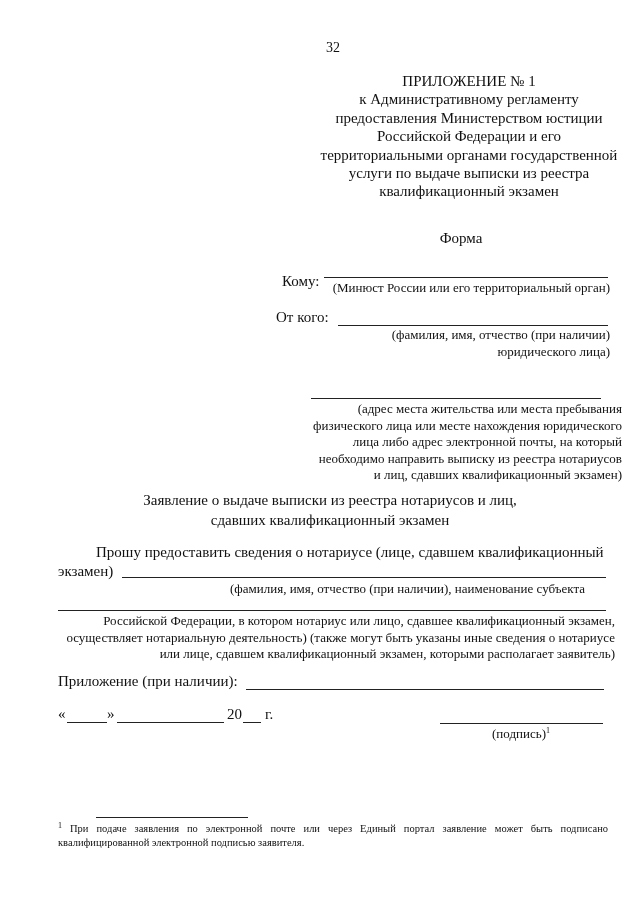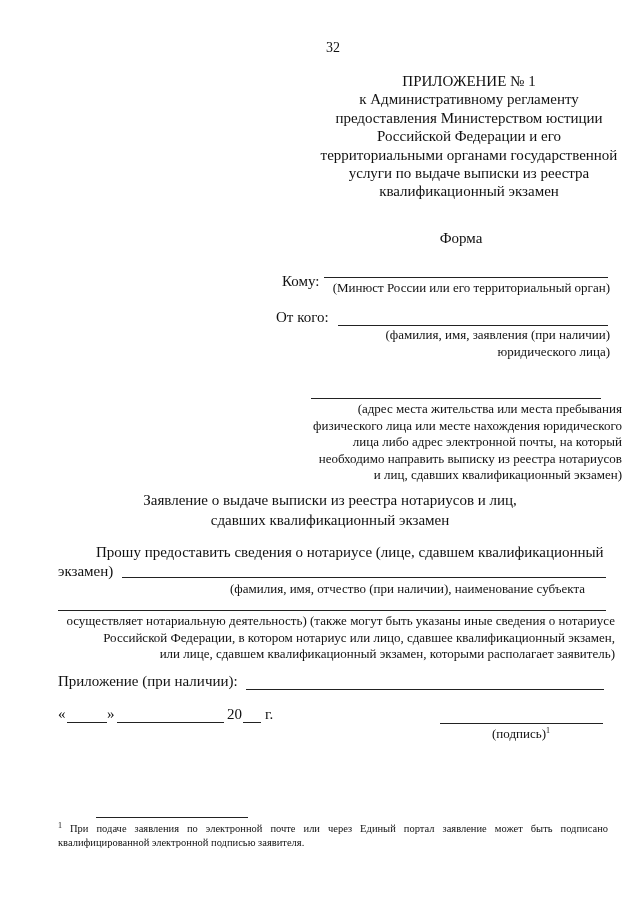--- a/index.html
+++ b/index.html
@@ -41,21 +41,21 @@
 
 <div class="abs lbl" style="left:282px; top:261px;margin-top:12px;">Кому:</div>
 <div class="abs" style="left:330px; top:262px; width:278px; height:14px;"></div>
 <div class="line" style="left:324px; top:277px; width:284px;"></div>
 <div class="abs hint" style="left:330px; width:280px; top:280px;">(Минюст России или его территориальный орган)</div>
 
 <div class="abs lbl" style="left:276px; top:309px;">От кого:</div>
 <div class="abs" style="left:345px; top:310px; width:262px; height:14px;"></div>
 <div class="line" style="left:338px; top:325px; width:270px;"></div>
 <div class="abs" style="left:330px; width:280px; top:327px;">
-  <div class="hint">(фамилия, имя, заявления (при наличии)</div>
+  <div class="hint">(фамилия, имя, отчество (при наличии)</div>
   <div class="hint">юридического лица)</div>
 </div>
 
 <div class="abs" style="left:311px; top:383px; width:290px; height:14px;"></div>
 <div class="line" style="left:311px; top:398px; width:290px;"></div>
 <div class="abs" style="left:282px; width:340px; top:401px;">
   <div class="hint">(адрес места жительства или места пребывания</div>
   <div class="hint">физического лица или месте нахождения юридического</div>
   <div class="hint">лица либо адрес электронной почты, на который</div>
   <div class="hint">необходимо направить выписку из реестра нотариусов</div>
@@ -68,22 +68,22 @@
 </div>
 
 <div class="abs f15" style="left:96px; top:544px;">Прошу предоставить сведения о нотариусе (лице, сдавшем квалификационный</div>
 <div class="abs f15" style="left:58px; top:563px;">экзамен)</div>
 <div class="abs" style="left:122px; top:562px; width:484px; height:14px;"></div>
 <div class="line" style="left:122px; top:577px; width:484px;"></div>
 <div class="abs hint" style="left:230px; top:581px;">(фамилия, имя, отчество (при наличии), наименование субъекта</div>
 <div class="abs" style="left:58px; top:595px; width:548px; height:14px;"></div>
 <div class="line" style="left:58px; top:610px; width:548px;"></div>
 <div class="abs" style="left:50px; width:565px; top:613px;">
+  <div class="hint">Российской Федерации, в котором нотариус или лицо, сдавшее квалификационный экзамен,</div>
   <div class="hint">осуществляет нотариальную деятельность) (также могут быть указаны иные сведения о нотариусе</div>
-  <div class="hint">Российской Федерации, в котором нотариус или лицо, сдавшее квалификационный экзамен,</div>
   <div class="hint">или лице, сдавшем квалификационный экзамен, которыми располагает заявитель)</div>
 </div>
 
 <div class="abs f15" style="left:58px; top:673px;">Приложение (при наличии):</div>
 <div class="abs" style="left:246px; top:674px; width:358px; height:14px;"></div>
 <div class="line" style="left:246px; top:689px; width:358px;"></div>
 
 <div class="abs f15" style="left:58px; top:706px;">«</div>
 <div class="abs" style="left:67px; top:707px; width:40px; height:14px;"></div>
 <div class="line" style="left:67px; top:722px; width:40px;"></div>

